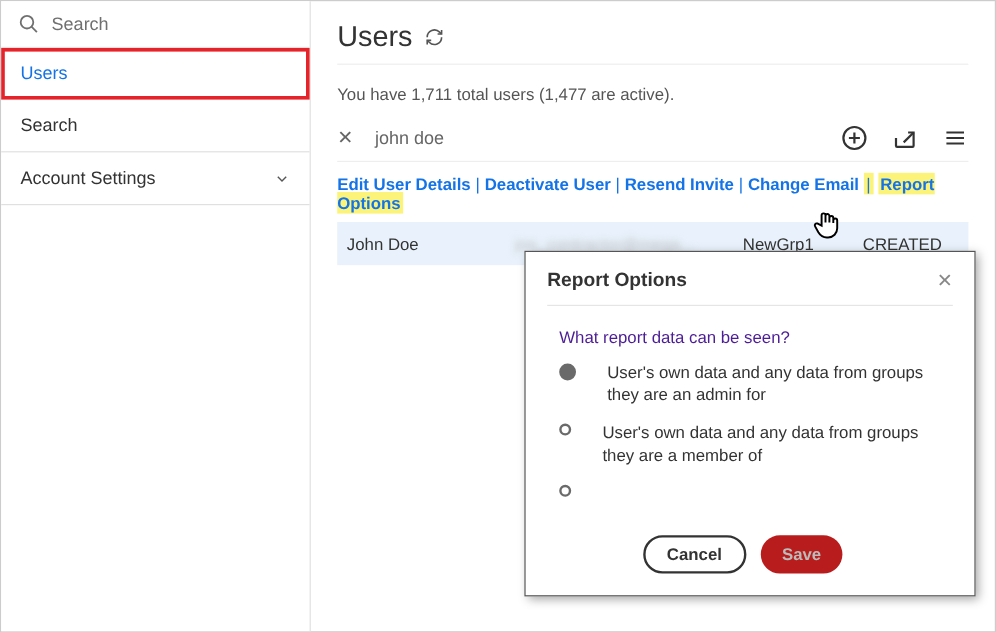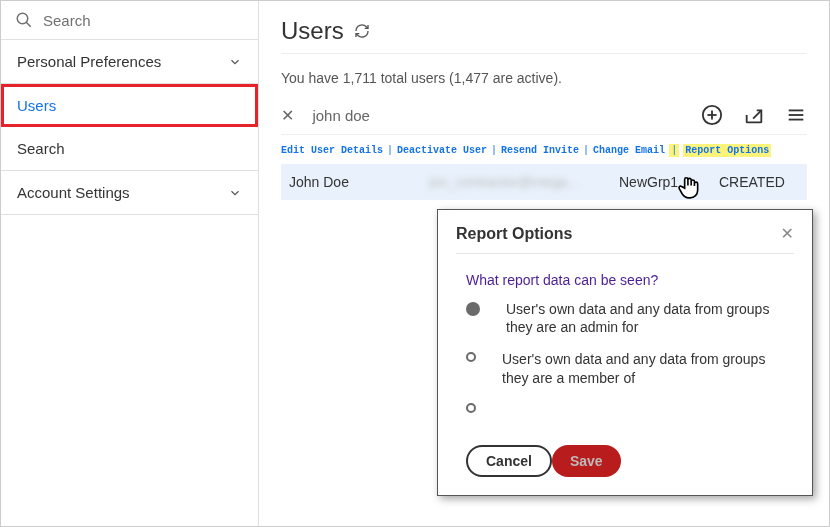--- a/index.html
+++ b/index.html
@@ -14,21 +14,21 @@
 .side-item .chev { color: #555; }
 .main { flex: 1; padding: 16px 22px; position: relative; }
 .page-title-row { display: flex; align-items: center; gap: 10px; padding-bottom: 8px; border-bottom: 1px solid #eee; }
 .page-title { font-size: 24px; font-weight: 400; color: #333; }
 .subtext { font-size: 14px; color: #555; margin: 16px 0 18px 0; }
 .filter-row { display: flex; align-items: center; justify-content: space-between; border-bottom: 1px solid #eee; padding-bottom: 8px; }
 .filter-left { display: flex; align-items: center; gap: 18px; }
 .filter-left .x { font-size: 16px; color: #666; cursor: pointer; }
 .filter-left .q { font-size: 15px; color: #666; }
 .filter-icons { display: flex; align-items: center; gap: 20px; color: #444; }
-.actions-row { padding: 10px 0 8px 0; font-size: 10px; font-weight: 700; color: #1473e6; font-family: Liberation Mono, monospace; }
+.actions-row { padding: 10px 0 8px 0; font-size: 14px; font-weight: 700; color: #1473e6; }
 .actions-row .pipe { color: #1473e6; font-weight: 400; margin: 0 4px; }
 .actions-row .hl { background: #fcf47a; padding: 1px 2px; }
 .actions-row a { cursor: pointer; }
 .result-row { display: flex; align-items: center; background: #e9f2fc; padding: 10px 8px; font-size: 14px; color: #333; }
 .result-row .c1 { width: 140px; }
 .result-row .c2 { width: 190px; color: #bbb; }
 .result-row .c3 { width: 100px; }
 .result-row .c4 { width: 80px; }
 .cursor-hand { position: absolute; left: 676px; top: 173px; pointer-events: none; z-index: 5; }
 .modal { position: absolute; left: 437px; top: 209px; width: 376px; background: #fff; border: 1px solid #555; box-shadow: 3px 3px 8px rgba(0,0,0,0.35); z-index: 10; padding: 0; }
@@ -36,46 +36,38 @@
 .modal-header h3 { font-size: 16px; font-weight: 700; color: #333; }
 .modal-header .close { color: #888; cursor: pointer; font-size: 16px; }
 .modal-divider { border: none; border-top: 1px solid #e5e5e5; margin: 0 18px 10px 18px; }
 .modal-body { padding: 8px 28px 12px 28px; }
 .modal-body .q { font-size: 14px; color: #4c1d95; margin-bottom: 12px; }
 .radio-row { display: flex; align-items: flex-start; gap: 26px; margin-bottom: 14px; }
 .radio-row .dot { flex: 0 0 auto; width: 14px; height: 14px; border-radius: 50%; margin-top: 2px; }
 .radio-row .dot.filled { background: #6a6a6a; }
 .radio-row .dot.empty { border: 2px solid #6a6a6a; width: 10px; height: 10px; }
 .radio-row .lbl { font-size: 14px; color: #333; line-height: 1.3; }
-.modal-footer { display: flex; justify-content: flex-start; gap: 0; padding: 6px 20px 18px 28px; }
+.modal-footer { display: flex; justify-content: center; gap: 12px; padding: 6px 20px 18px 8px; }
 .btn { border-radius: 18px; padding: 6px 18px; font-size: 14px; font-weight: 700; cursor: pointer; }
 .btn.cancel { background: #fff; border: 2px solid #333; color: #333; }
 .btn.save { background: #b91c1c; border: none; color: #bbb; cursor: default; }
 svg { display: block; }
 .blur { filter: blur(3px); }
 </style>
 </head>
 <body>
 
 <div class="container">
   <div class="sidebar">
     <div class="search-row">
       <svg width="18" height="18" viewBox="0 0 24 24" fill="none" stroke="#707070" stroke-width="2">
           <circle cx="10" cy="10" r="7"></circle>
           <line x1="15" y1="15" x2="21" y2="21"></line>
         </svg>
       <span>Search</span>
-    </div>
-    <div class="side-item">
-      <span>Personal Preferences</span>
-      <span class="chev">
-          <svg width="14" height="14" viewBox="0 0 24 24" fill="none" stroke="#555" stroke-width="2">
-            <polyline points="6 9 12 15 18 9"></polyline>
-          </svg>
-        </span>
     </div>
     <div class="side-item active">
       <span>Users</span>
     </div>
     <div class="side-item">
       <span>Search</span>
     </div>
     <div class="side-item">
       <span>Account Settings</span>
       <span class="chev">

